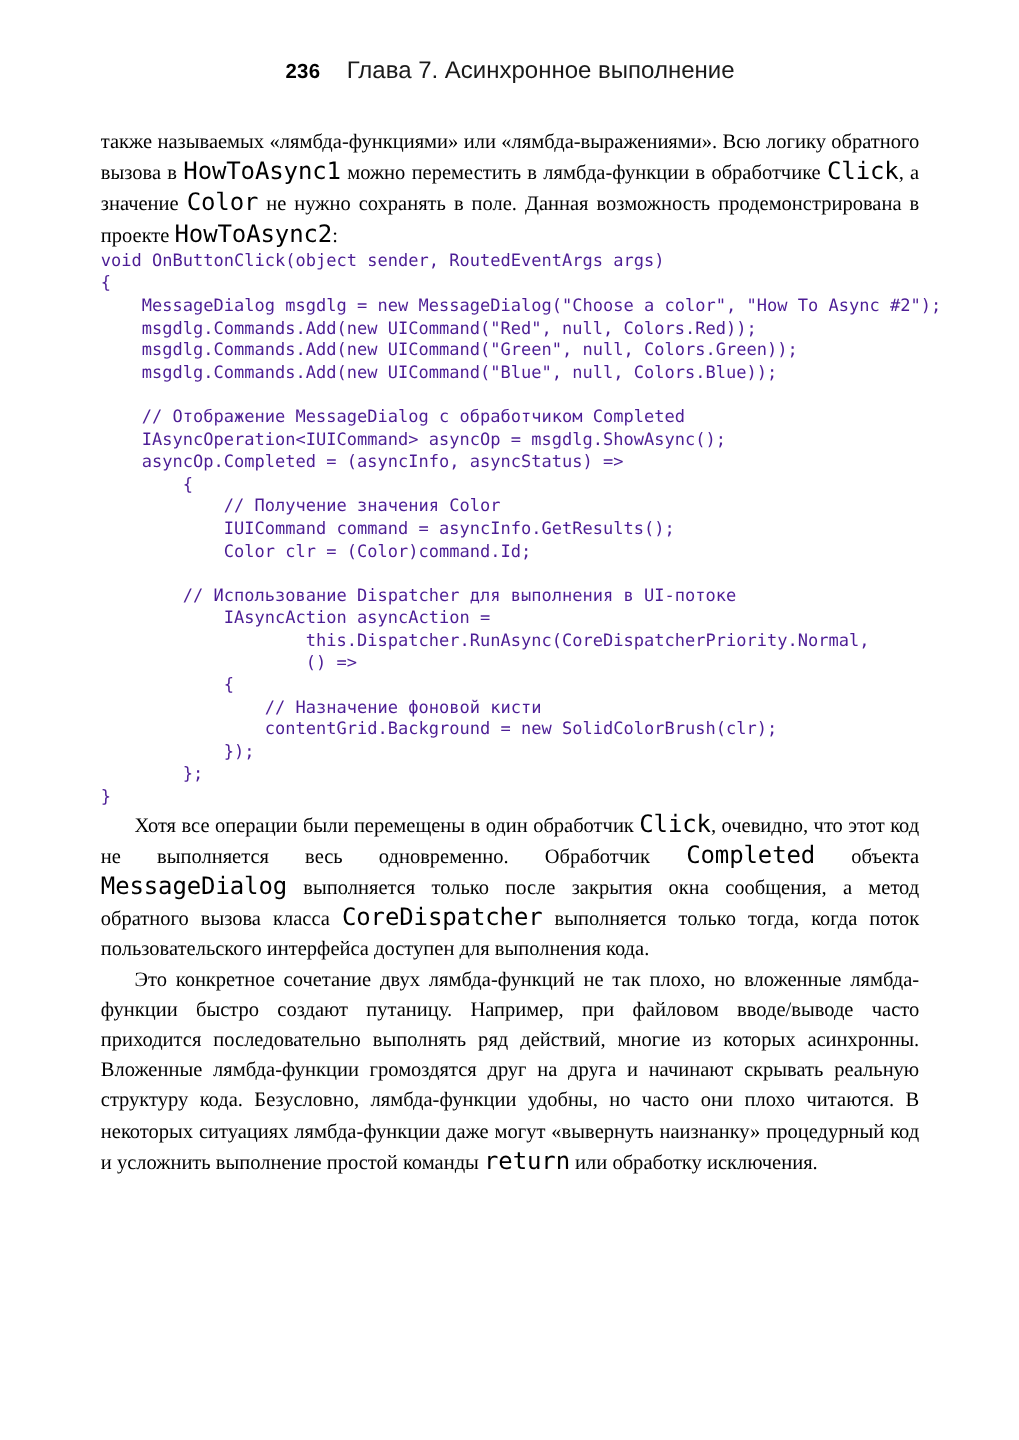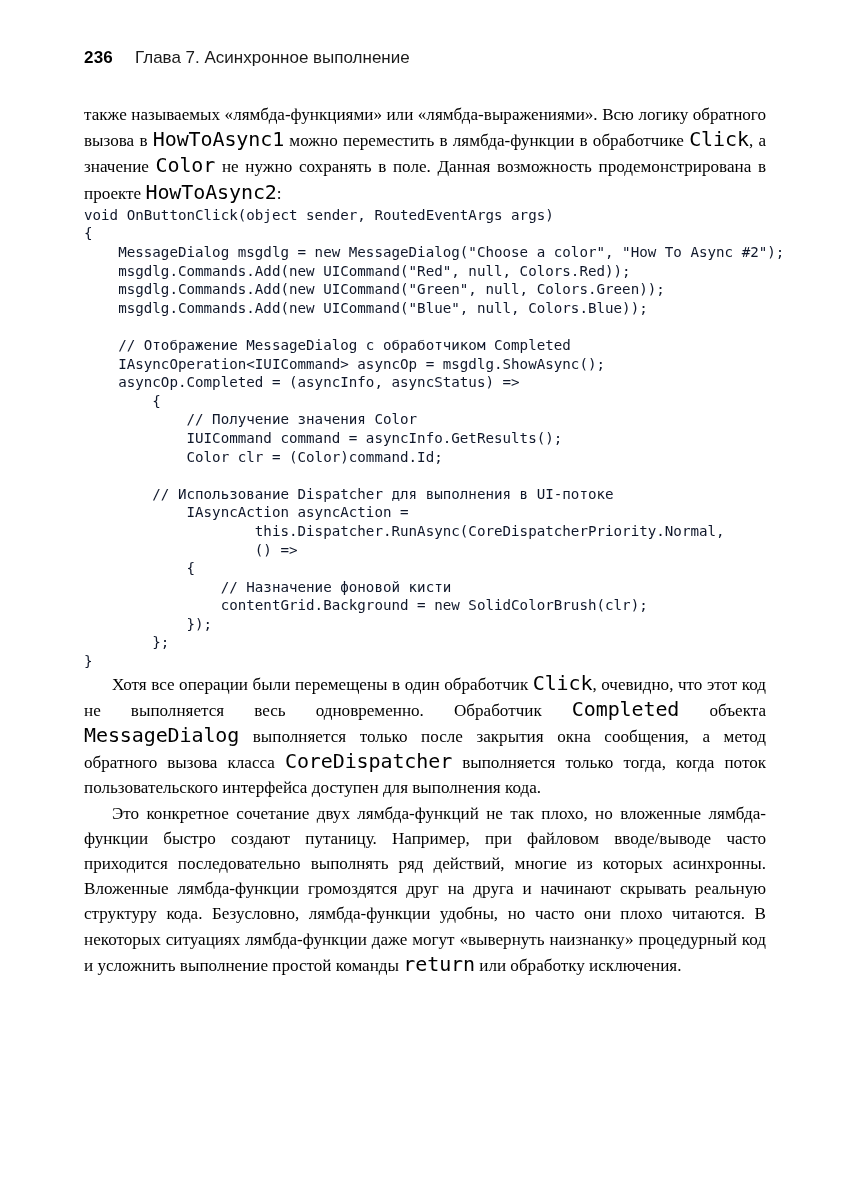--- a/index.html
+++ b/index.html
@@ -27,30 +27,31 @@
     left: 84px;
     top: 48px;
     width: 682px;
   }
   
   .runhead {
     display: flex;
     align-items: baseline;
     gap: 22px;
     margin-bottom: 34px;
+    justify-content: center;
   }
   .runhead .folio {
     font-family: "Liberation Sans", sans-serif;
     font-weight: bold;
     font-size: 17px;
     letter-spacing: 0.2px;
   }
   .runhead .chaptitle {
     font-family: "Liberation Sans", sans-serif;
-    font-size: 17px;
+    font-size: 20px;
     color: #1a1a1a;
   }
   
   p.body {
     font-size: 17.1px;
     line-height: 25.2px;
     text-align: justify;
     margin: 0;
     hyphens: manual;
   }
@@ -78,21 +79,21 @@
     font-weight: bold;
     font-size: 13.6px;
   }
   
   pre.code {
     font-family: "DejaVu Sans Mono", monospace;
     font-size: 14.2px;
     line-height: 18.6px;
     margin: 0;
     white-space: pre;
-    color: #0f172a;
+    color: #4c1d95;
   }
   .after-code {
     margin-top: 17px;
   }
   
   h2.section {
     font-family: "Liberation Sans", sans-serif;
     font-weight: bold;
     font-size: 26px;
     line-height: 30px;

